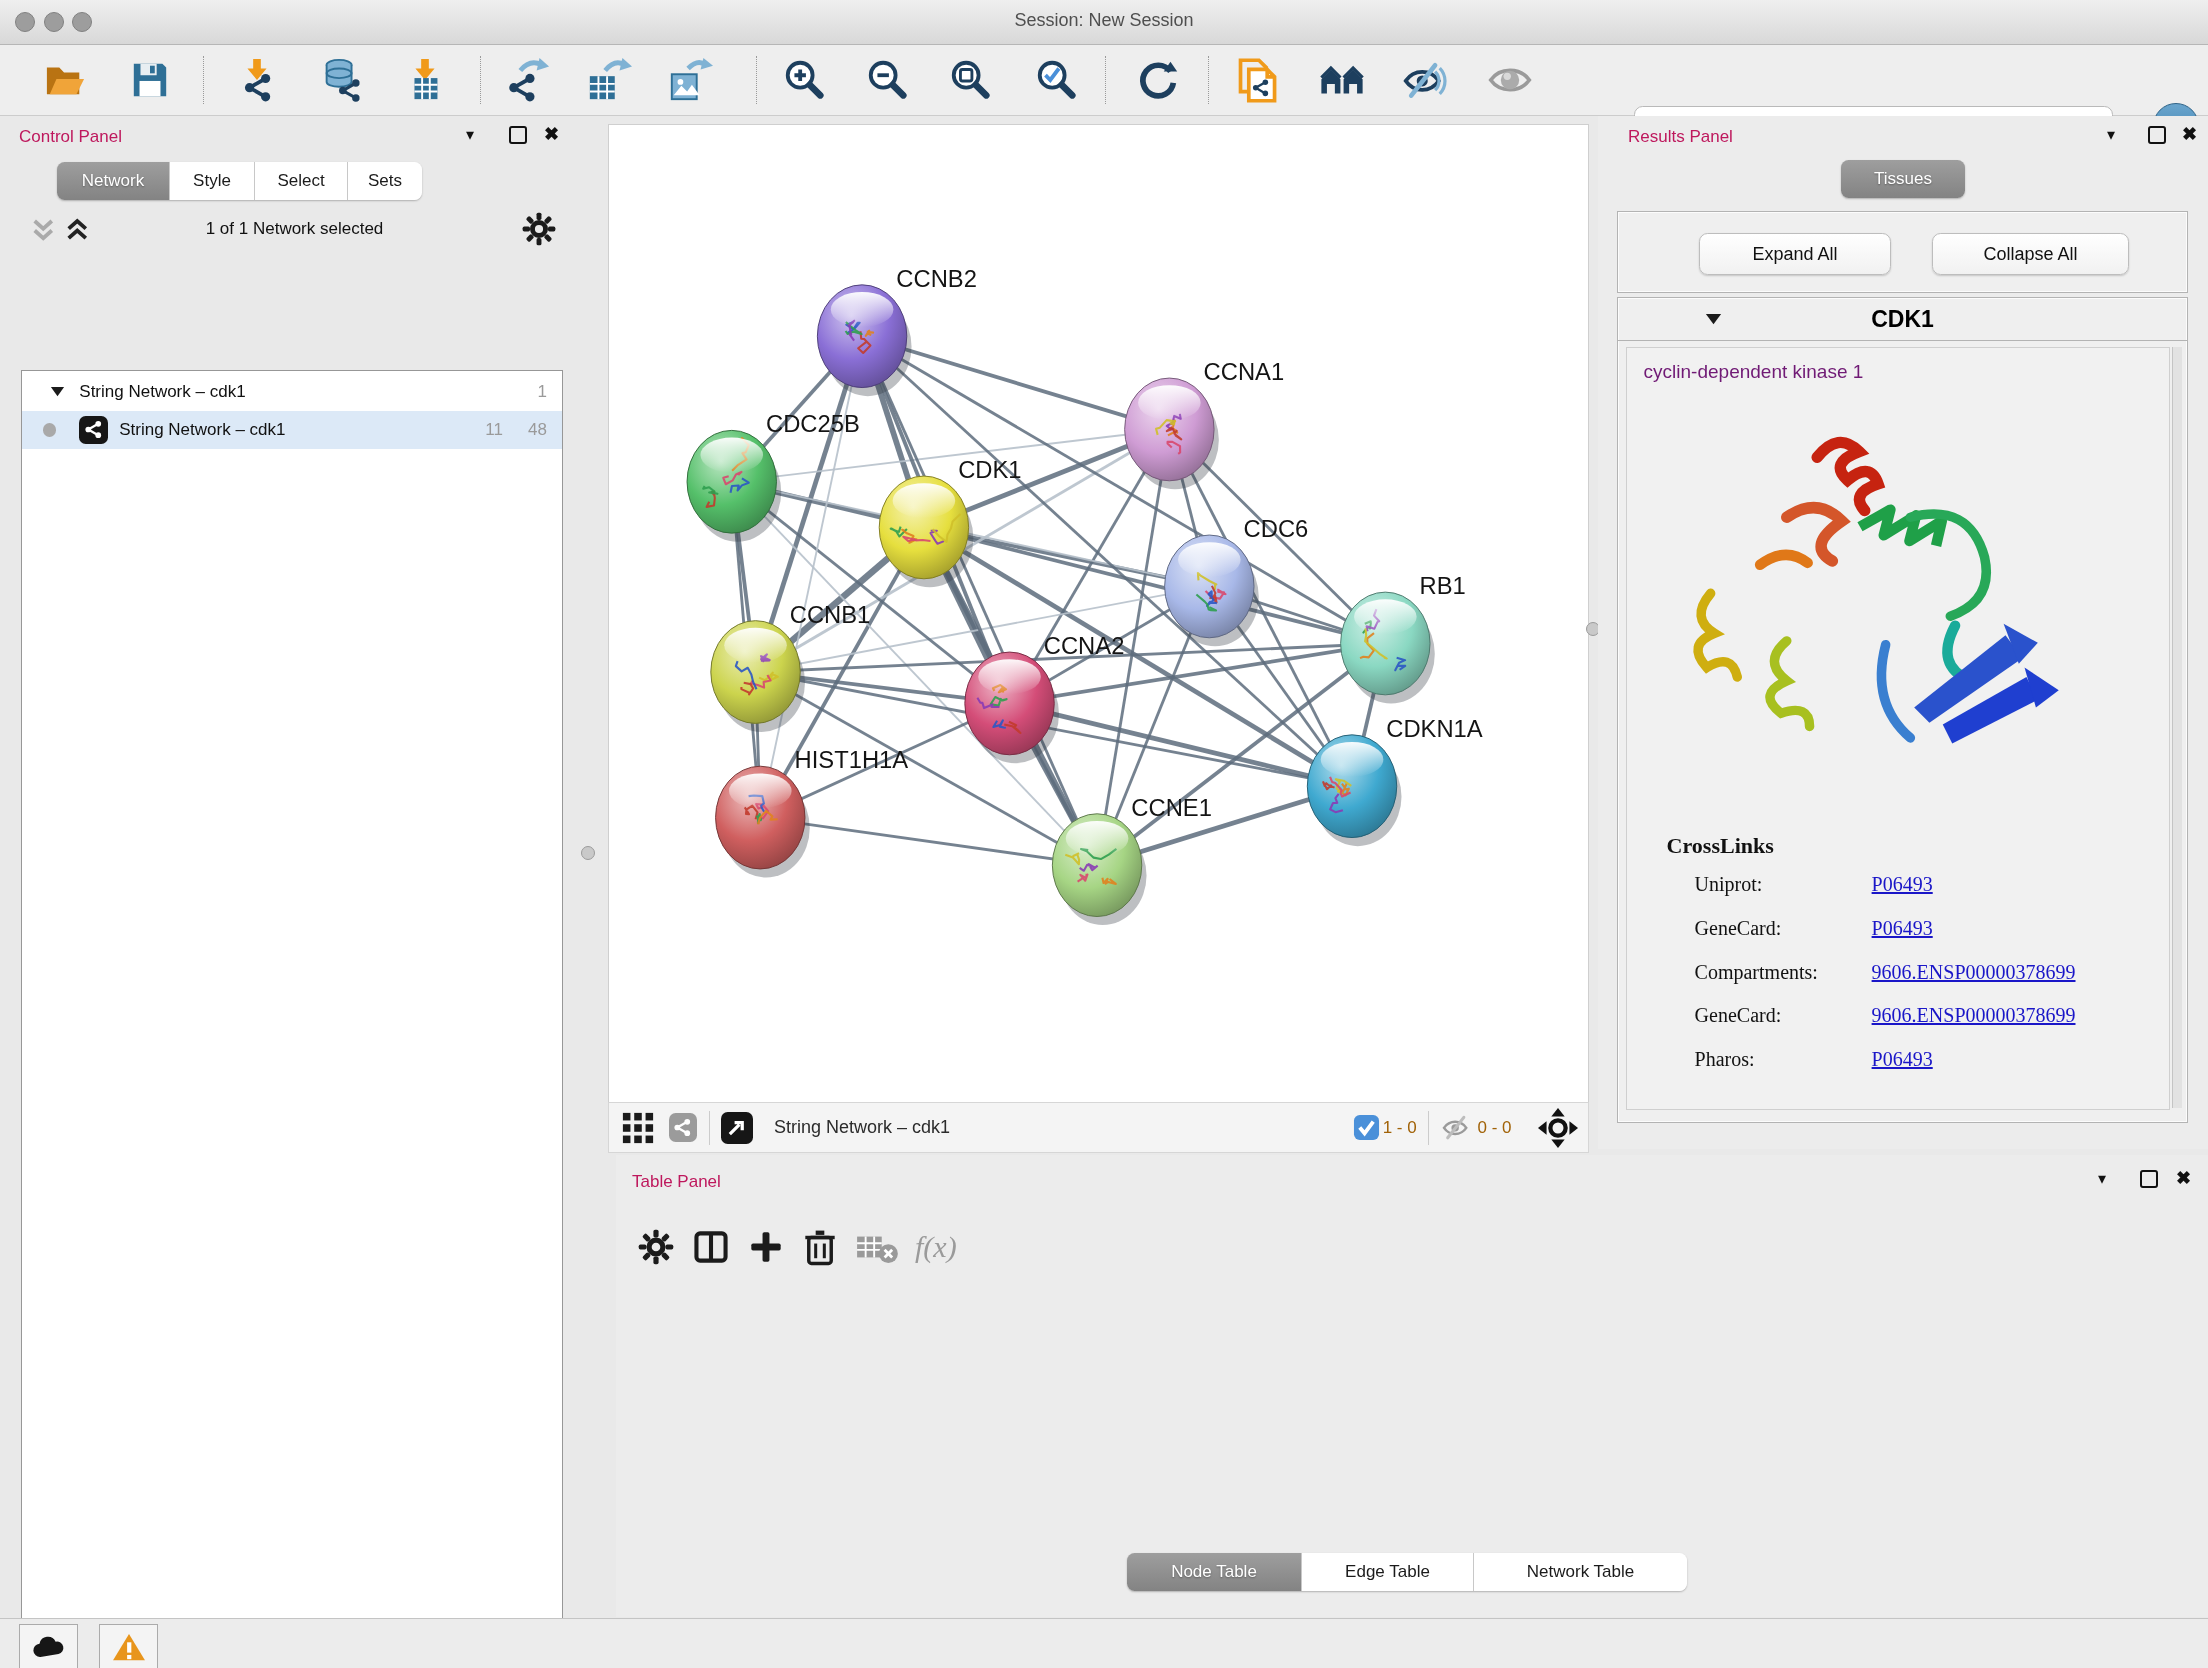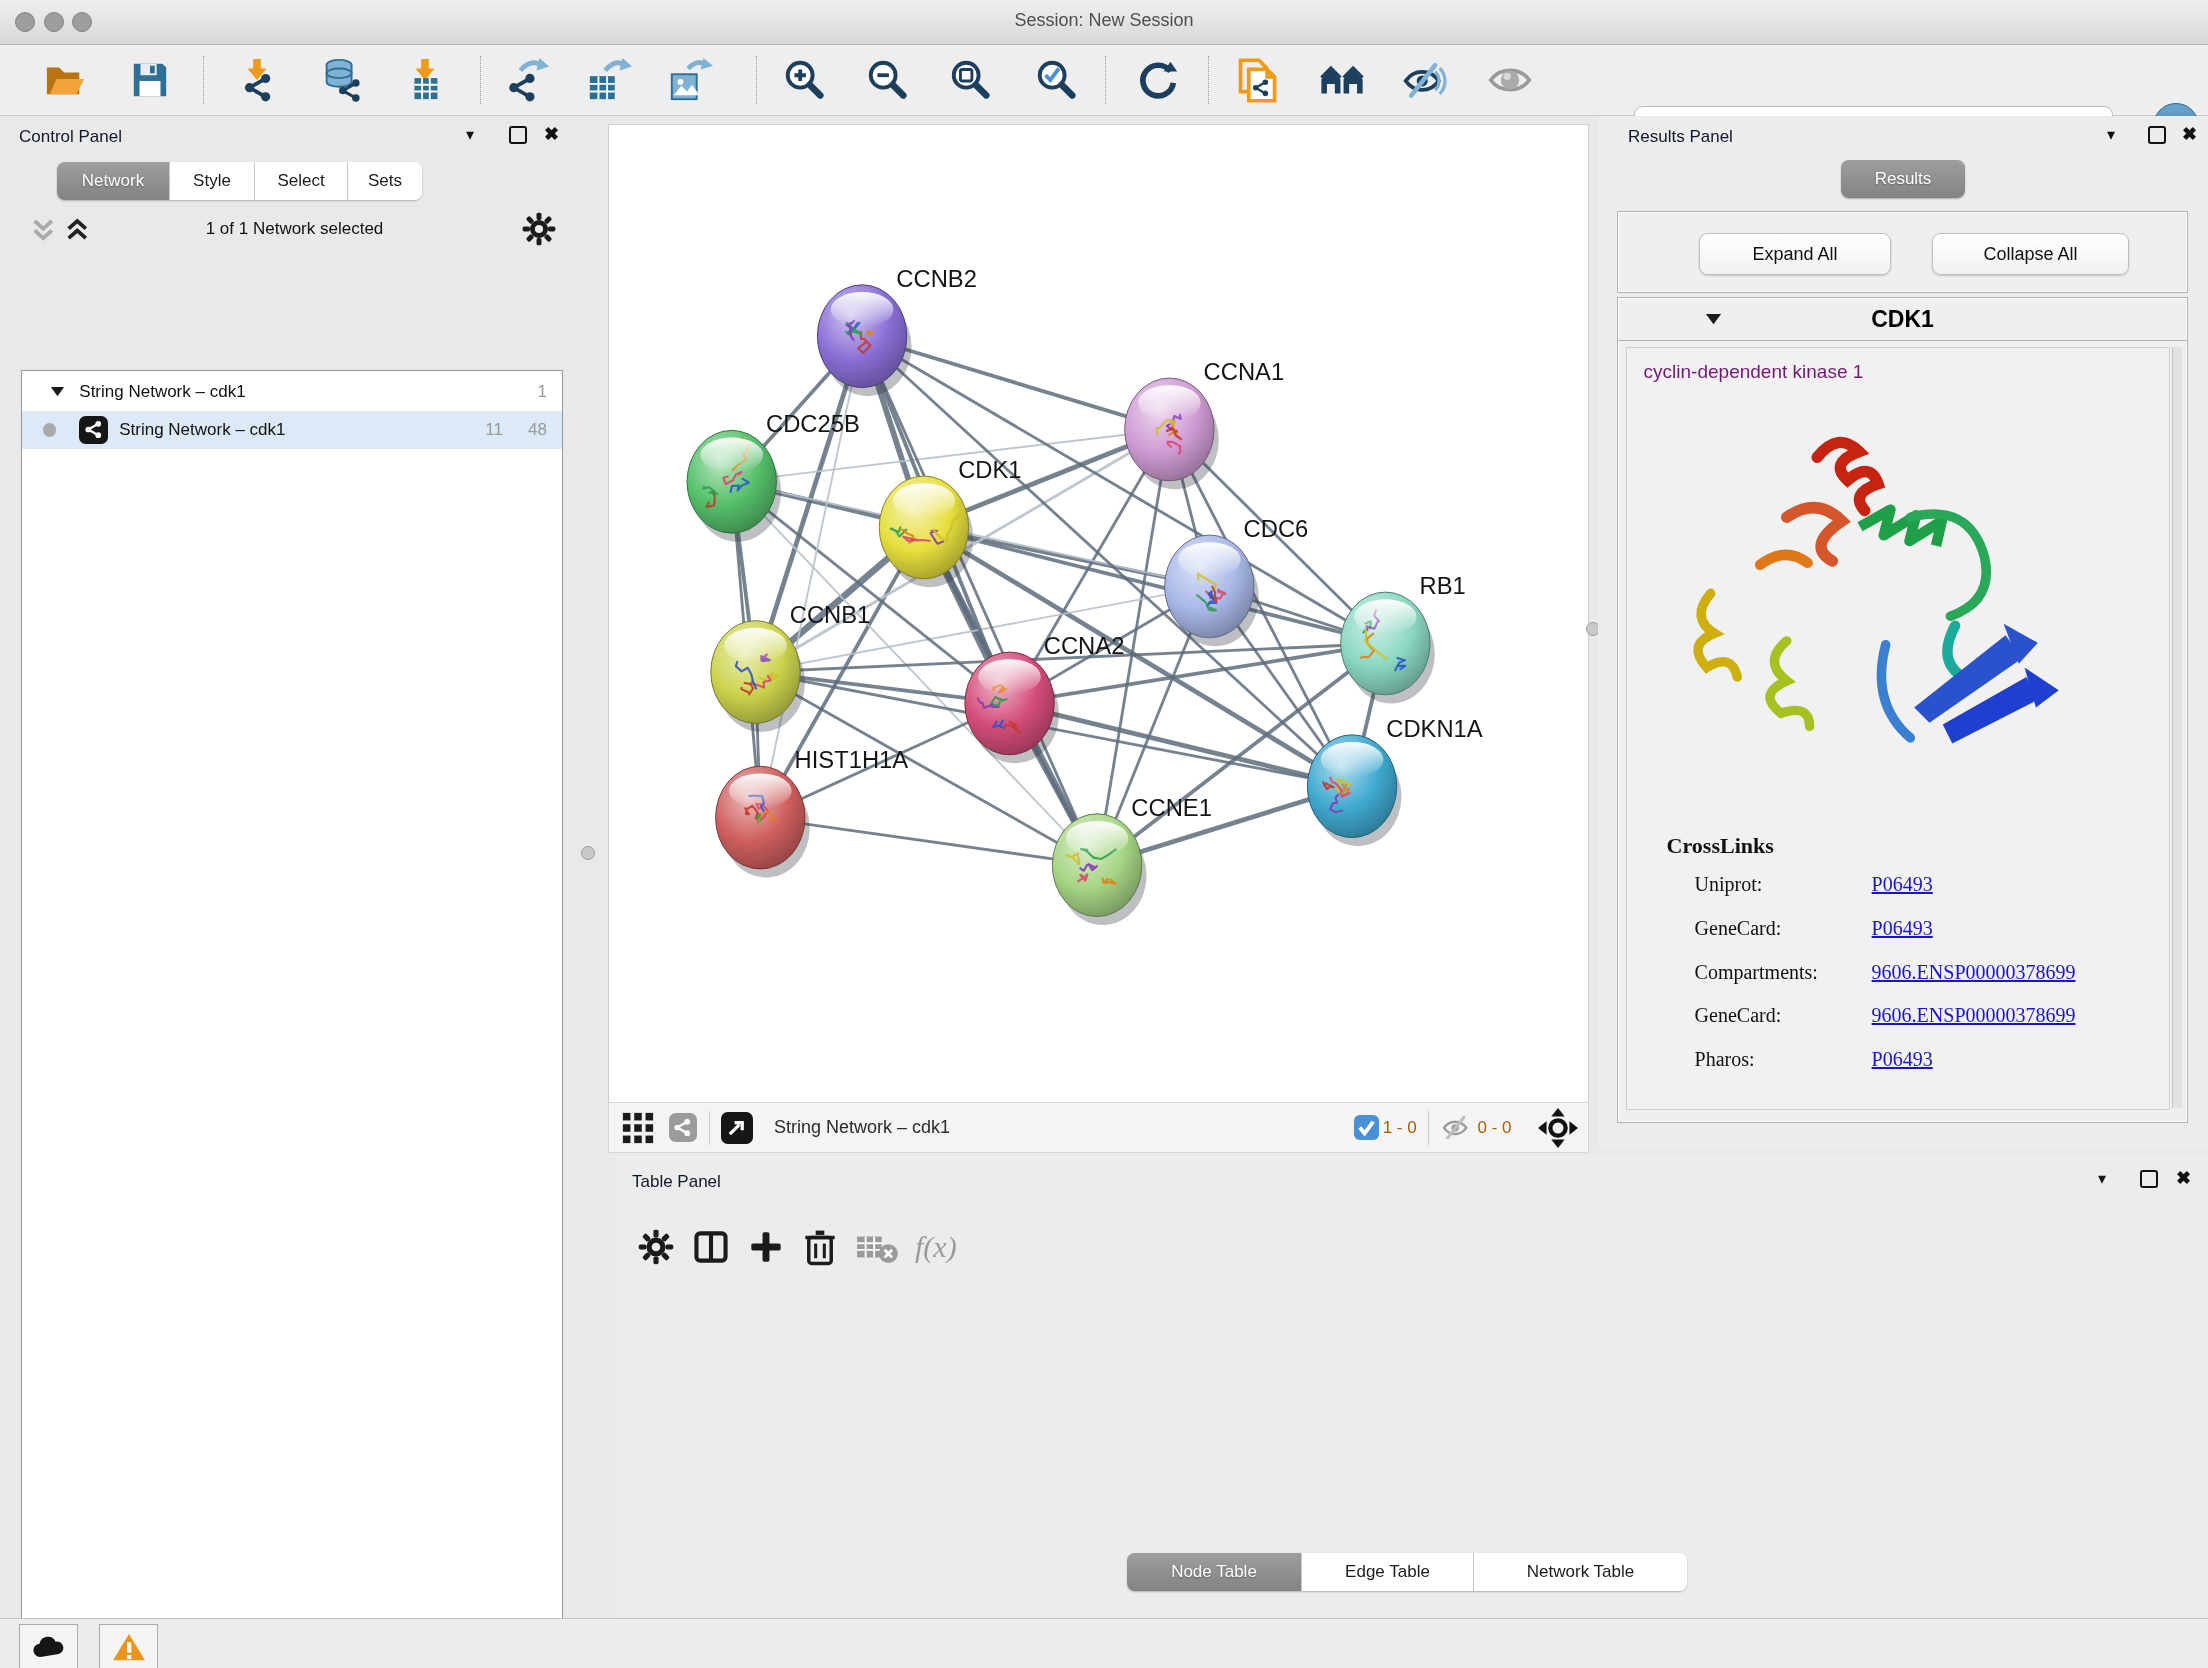--- a/index.html
+++ b/index.html
@@ -10,21 +10,21 @@
   .traffic{width:18px;height:18px;border-radius:50%;background:#9d9d9d;border:1px solid #818181;display:inline-block;}
   #win-title{width:100%;text-align:center;top:9.5px;font-size:18px;color:#4f4f4f;}
   
   #toolbar{left:0;top:45px;width:2208px;height:70px;background:#eeeeee;border-bottom:1px solid #cccccc;}
   .tbtn{width:46px;height:46px;top:12.4px;display:flex;align-items:center;justify-content:center;}
   .tsep{top:11.4px;width:0;height:48px;border-left:1.9px dotted #9a9a9a;}
   #search-wrap{left:1634px;top:61px;width:477px;height:38px;background:#ffffff;border:1px solid #b9b9b9;border-radius:8.6px;display:flex;align-items:center;}
   #search-input{border:none;outline:none;font-size:16px;flex:1;background:transparent;font-family:"Liberation Sans",sans-serif;}
   #help-btn{left:2153px;top:58px;width:44px;height:44px;border-radius:50%;background:linear-gradient(#6aa5cd,#3c7fae);color:#fff;font-size:27px;font-weight:bold;display:flex;align-items:center;justify-content:center;border:1px solid #2e6388;}
   
-  .panel-title{font-size:17px;color:#0f172a;}
+  .panel-title{font-size:17px;color:#be185d;}
   .ph-menu{font-size:16px;color:#111;}
   .ph-float{width:14.3px;height:14.3px;border:2.4px solid #111;border-radius:2.9px;display:inline-block;}
   .ph-close{font-size:18px;color:#111;font-weight:bold;}
   
   .seg{display:flex;height:38px;border-radius:7.6px;overflow:hidden;box-shadow:0 1px 1.9px rgba(0,0,0,0.25);}
   .seg .tab{display:flex;align-items:center;justify-content:center;font-size:17px;background:#ffffff;color:#1b1b1b;border-right:1px solid #c8c8c8;}
   .seg .tab:last-child{border-right:none;}
   .seg .tab.selected{background:linear-gradient(#9e9e9e,#838383);color:#ffffff;text-shadow:0 1px 1.9px rgba(0,0,0,.35);}
   
   #cp-box{left:21px;top:254px;width:540px;height:1317px;background:#fff;border:1.4px solid #979797;}
@@ -549,21 +549,21 @@
   </svg>
 </div>
 
 <div class="abs" id="rp-bg">
   <div class="abs panel-title" style="left:30px;top:11.4px">Results Panel</div>
   <span class="abs ph-menu" style="left:509px;top:8.6px">▾</span>
   <span class="abs ph-float" style="left:550px;top:9.5px"></span>
   <span class="abs ph-close" style="left:584px;top:6.7px">✖</span>
 
   <div class="abs seg" style="left:243px;top:44px">
-    <div class="tab selected" style="width:124px">Results</div>
+    <div class="tab selected" style="width:124px">Tissues</div>
   </div>
 
   <div class="abs rp-box" style="left:19px;top:95px;width:569px;height:80px">
     <div class="abs btn" style="left:81px;top:21px;width:190px;height:40px">Expand All</div>
     <div class="abs btn" style="left:314px;top:21px;width:195px;height:40px">Collapse All</div>
   </div>
 
   <div class="abs rp-box" style="left:19px;top:181px;width:569px;height:824px">
     <div style="height:42px;border-bottom:1.4px solid #b3b3b3;display:flex;align-items:center">
       <svg width="19" height="14.3" viewBox="0 0 20 15" style="margin:0 0 0 86px">

